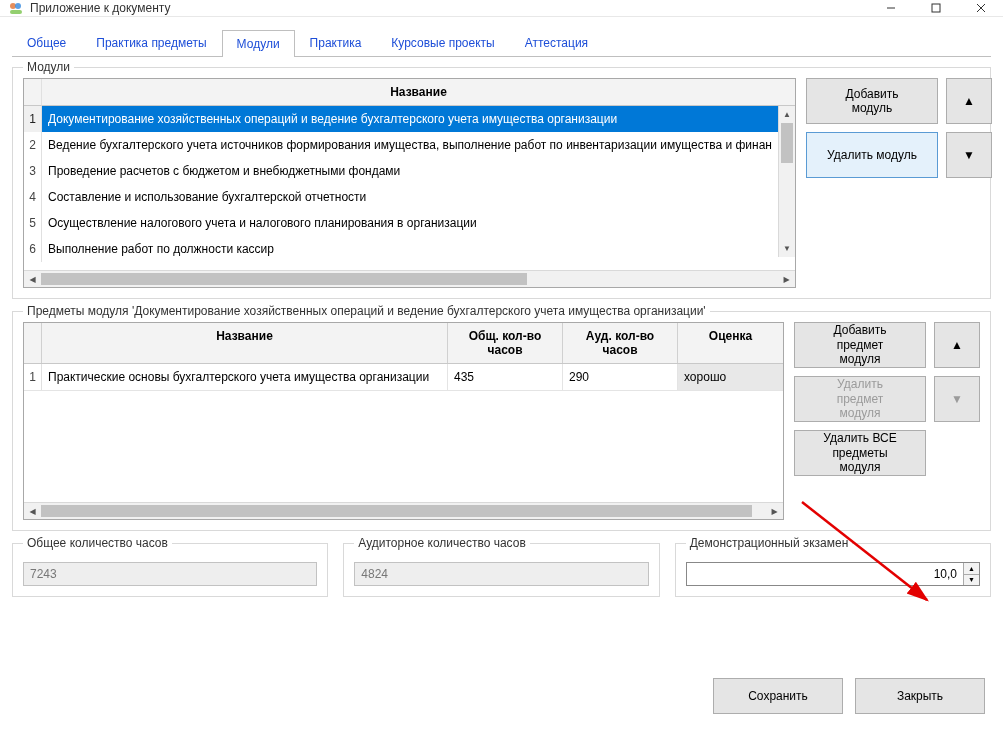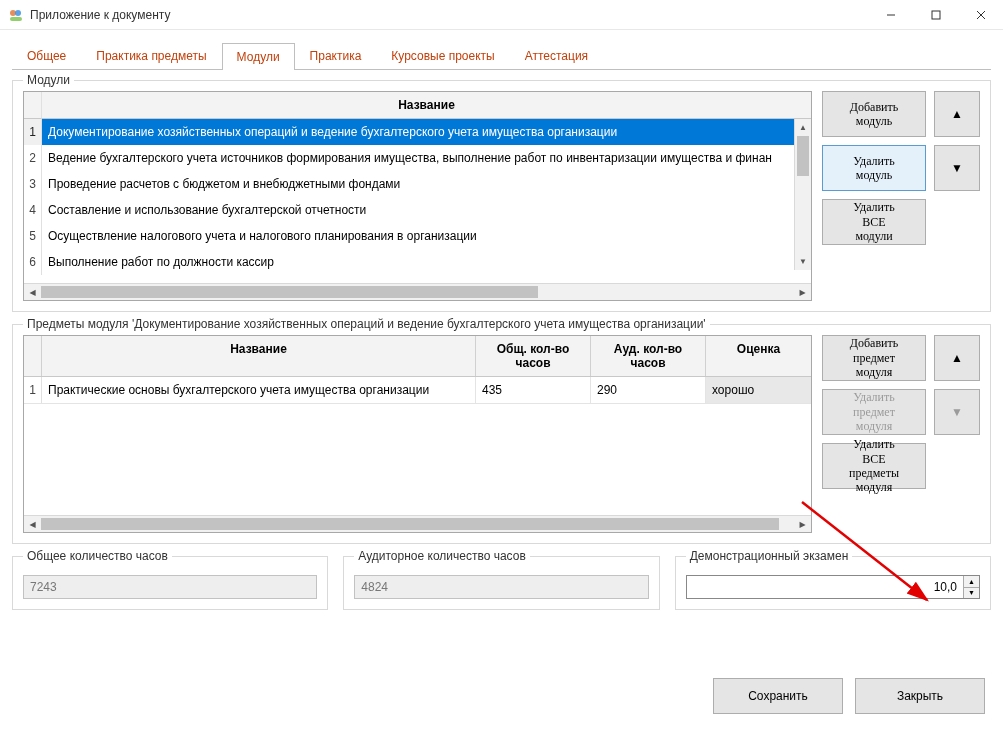--- a/index.html
+++ b/index.html
@@ -1,24 +1,24 @@
 <!DOCTYPE html>
 <html><head>
 <meta charset="utf-8">
 <style>
   * { box-sizing: border-box; font-family: "Segoe UI", Tahoma, sans-serif; font-size: 12px; }
   body { margin: 0; background: #fff; width: 1003px; height: 730px; overflow: hidden; position: relative; }
 
-  .titlebar { height: 30px; display: flex; align-items: center; padding: 0 0 0 8px; border-bottom: 1px solid #e8e8e8; justify-content: center; }
+  .titlebar { height: 17px; display: flex; align-items: center; padding: 0 0 0 8px; border-bottom: 1px solid #e8e8e8; justify-content: center; }
   .titlebar .icon { width: 16px; height: 16px; margin-right: 6px; }
   .titlebar .title { flex: 1; color: #333; }
   .titlebar .winbtn { width: 45px; height: 30px; display: flex; align-items: center; justify-content: center; }
 
   .tabs { display: flex; padding: 12px 12px 0 12px; }
-  .tab { padding: 6px 14px; border: 1px solid transparent; border-bottom: none; cursor: default; color: #c2410c; }
+  .tab { padding: 6px 14px; border: 1px solid transparent; border-bottom: none; cursor: default; color: #1d4ed8; }
   .tab.active { border-color: #bfbfbf; background: #fff; position: relative; top: 1px; }
   .tabstrip-border { border-bottom: 1px solid #bfbfbf; margin: 0 12px; }
 
   .content { padding: 10px 12px 0 12px; }
 
   .groupbox { border: 1px solid #d9d9d9; padding: 10px 10px 10px 10px; margin-bottom: 12px; position: relative; }
   .groupbox > legend { position: absolute; top: -8px; left: 10px; background: #fff; padding: 0 4px; color: #333; }
 
   .module-row { display: flex; gap: 10px; }
   .grid-wrap { flex: 1; border: 1px solid #a8a8a8; position: relative; background: #fff; }
@@ -36,21 +36,21 @@
   .vscroll { position: absolute; right: 0; top: 0; bottom: 17px; width: 17px; background: #f1f1f1; border-left: 1px solid #d9d9d9; }
   .vscroll .vbtn { height: 17px; display:flex; align-items:center; justify-content:center; }
   .vscroll .vthumb { position:absolute; left:2px; right:2px; top:17px; height:40px; background:#c2c2c2; }
   .hscroll { position:absolute; left:0; right:0; bottom:0; height:17px; background:#f1f1f1; border-top:1px solid #d9d9d9; display:flex; }
   .hscroll .hbtn { width:17px; display:flex; align-items:center; justify-content:center; }
   .hscroll .htrack { flex:1; position:relative; }
   .hscroll .hthumb { position:absolute; top:2px; bottom:2px; left:0; width:66%; background:#c2c2c2; }
 
   .sidebtns { display:flex; gap:8px; }
   .btncol { display:flex; flex-direction:column; gap:8px; }
-  .btn { width:104px; height:46px; border:1px solid #adadad; background:#e5e5e5; display:flex; align-items:center; justify-content:center; text-align:center; line-height:1.2; padding:0 20px; cursor:default;font-family:Liberation Serif, serif; }
+  .btn { width:132px; height:46px; border:1px solid #adadad; background:#e5e5e5; display:flex; align-items:center; justify-content:center; text-align:center; line-height:1.2; padding:0 20px; cursor:default; }
   .btn.selected { background:#e4f1fb; border-color:#5a9bd4; }
   .btn.disabled { color:#9b9b9b; }
   .arrowbtn { width:46px; height:46px; border:1px solid #adadad; background:#e5e5e5; display:flex; align-items:center; justify-content:center; }
   .arrowbtn.disabled { color:#9b9b9b; }
 
   .subj-header-row { display:flex; background:#f3f3f3; border-bottom:1px solid #c8c8c8; }
   .subj-cell-num { width:18px; border-right:1px solid #d0d0d0; }
   .subj-cell-name { flex:1; border-right:1px solid #d0d0d0; padding:6px 6px; text-align:center; font-weight:600; }
   .subj-cell-h1 { width:115px; border-right:1px solid #d0d0d0; padding:6px 4px; text-align:center; font-weight:600; }
   .subj-cell-h2 { width:115px; border-right:1px solid #d0d0d0; padding:6px 4px; text-align:center; font-weight:600; }
@@ -166,21 +166,20 @@
               <div class="hthumb"></div>
             </div>
           <div class="hbtn" style="font-size:8px;color:#555;">▶</div>
         </div>
       </div>
 
       <div class="sidebtns">
         <div class="btncol">
           <div class="btn">Добавить модуль</div>
           <div class="btn selected">Удалить модуль</div>
-          <div class="btn">Удалить ВСЕ модули</div>
         </div>
         <div class="btncol">
           <div class="arrowbtn">
               <span>▲</span>
             </div>
           <div class="arrowbtn">
               <span>▼</span>
             </div>
         </div>
       </div>

